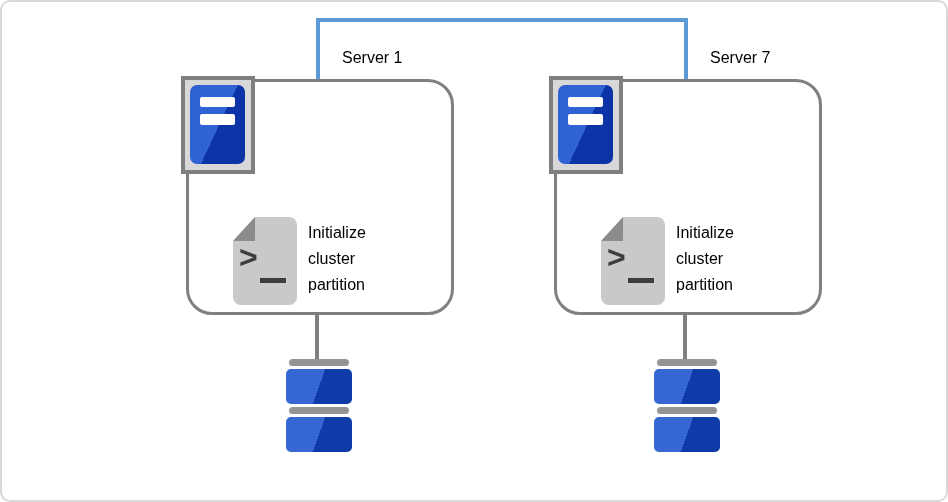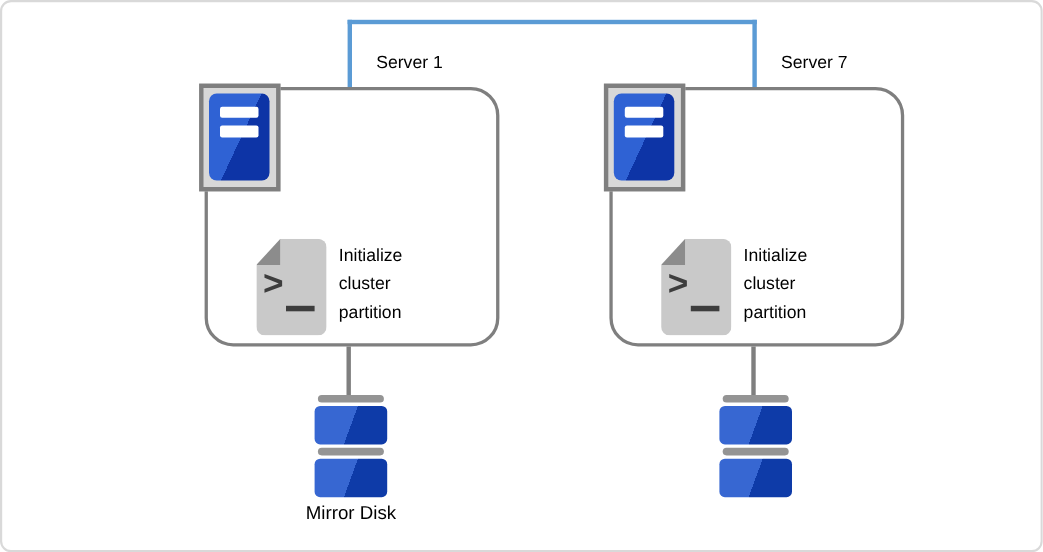--- a/index.html
+++ b/index.html
@@ -94,21 +94,20 @@
     <div class="script-text">Initialize
 cluster
 partition</div>
     <div class="stub"></div>
     <div class="disk">
       <div class="cap c1"></div>
       <div class="platter p1"></div>
       <div class="cap c2"></div>
       <div class="platter p2"></div>
     </div>
-    <div class="disk-label">Mirror Disk</div>
   </div>
 
   <div class="group g2">
     <div class="server-label">Server 7</div>
     <div class="server-box"></div>
     <div class="icon-tile">
       <div class="tower">
         <div class="bar b1"></div>
         <div class="bar b2"></div>
       </div>

